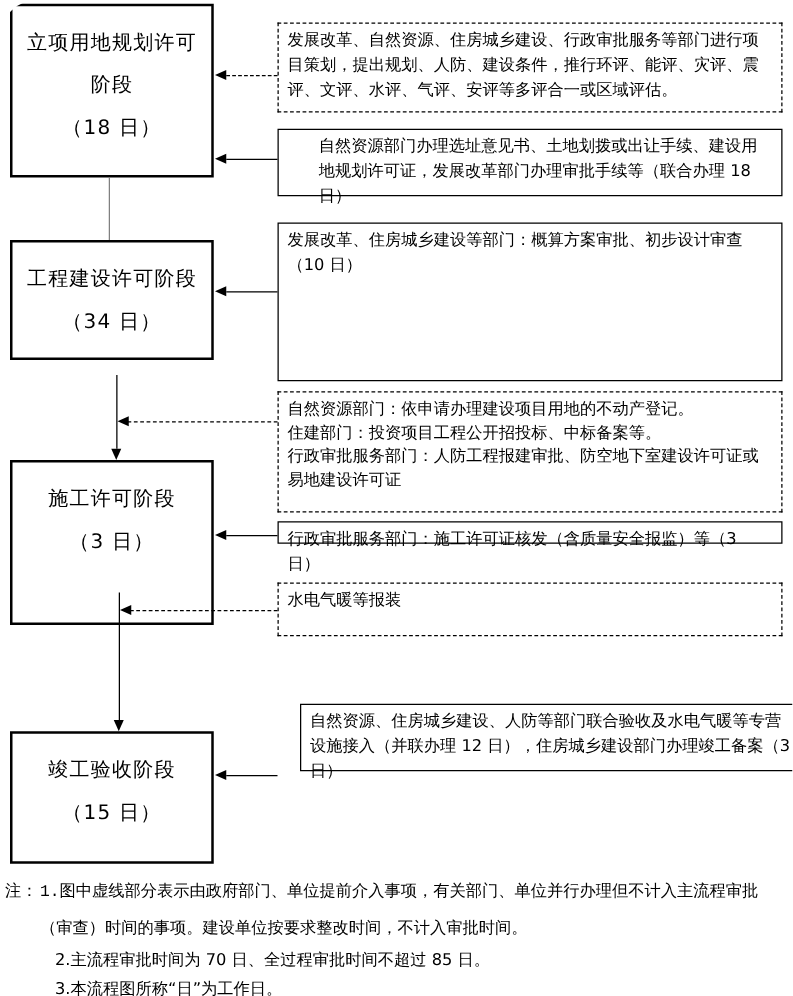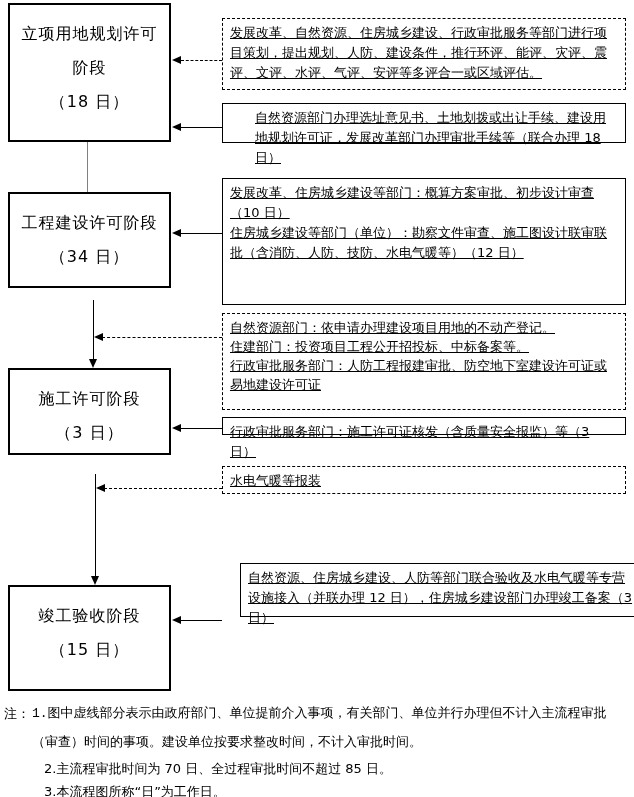--- a/index.html
+++ b/index.html
@@ -1,33 +1,33 @@
 <!DOCTYPE html>
 <html><head>
 <meta charset="utf-8">
 <style>
   html,body{margin:0;padding:0;background:#fff;}
   .canvas{
     position:relative;width:634px;height:797px;background:#ffffff;
     font-family:"DejaVu Sans","Liberation Sans",sans-serif;color:#000;
     overflow:hidden;
+    border-radius:30px;
   }
   
   .stage{
     position:absolute;left:8px;width:163px;border:2px solid #000;
     box-sizing:border-box;text-align:center;font-size:16px;padding-top:12px;
     background:#fff;
   }
   .stage-line{line-height:34px;letter-spacing:1px;}
   
   .sbox{
     position:absolute;left:222px;width:404px;border:1px solid #000;
     box-sizing:border-box;font-size:13px;line-height:20px;padding:4px 7px;
     background:#fff;
-    text-decoration:underline;
   }
   .sbox.dashed{border-style:dashed;}
   .sbox-item{margin:0;}
   
   .hline{position:absolute;height:0;border-top:1px solid #000;}
   .hline.dashed{border-top-style:dashed;}
   .vline{position:absolute;width:0;border-left:1px solid #000;}
   .vline.gray{border-left-color:#808080;}
   .ah-left{position:absolute;width:0;height:0;
     border-top:4px solid transparent;border-bottom:4px solid transparent;
@@ -51,54 +51,53 @@
     <div class="stage-line">立项用地规划许可</div>
     <div class="stage-line">阶段</div>
     <div class="stage-line">（18 日）</div>
   </div>
 
   <div class="stage" style="top:192px;height:96px;">
     <div class="stage-line">工程建设许可阶段</div>
     <div class="stage-line">（34 日）</div>
   </div>
 
-  <div class="stage" style="top:368px;height:87px;">
+  <div class="stage" style="top:368px;height:132px;">
     <div class="stage-line">施工许可阶段</div>
     <div class="stage-line">（3 日）</div>
   </div>
 
   <div class="stage" style="top:585px;height:106px;">
     <div class="stage-line">竣工验收阶段</div>
     <div class="stage-line">（15 日）</div>
   </div>
 
   <div class="sbox dashed" style="top:18px;height:72px;">
     <div class="sbox-item">发展改革、自然资源、住房城乡建设、行政审批服务等部门进行项目策划，提出规划、人防、建设条件，推行环评、能评、灾评、震评、文评、水评、气评、安评等多评合一或区域评估。</div>
   </div>
 
-  <div class="sbox" style="top:103px;height:40px;padding-left:32px;">
+  <div class="sbox" style="top:103px;height:54px;padding-left:32px;">
     <div class="sbox-item">自然资源部门办理选址意见书、土地划拨或出让手续、建设用地规划许可证，发展改革部门办理审批手续等（联合办理 18 日）</div>
   </div>
 
   <div class="sbox" style="top:178px;height:127px;">
     <div class="sbox-item">发展改革、住房城乡建设等部门：概算方案审批、初步设计审查（10 日）</div>
-    <div class="sbox-item">住房城乡建设等部门（单位）：勘察文件审查、施工图设计联审联批（含消防、人防、技防、水电气暖等）（12 日）</div>
   </div>
 
   <div class="sbox dashed" style="top:313px;height:97px;line-height:19px;">
     <div class="sbox-item">自然资源部门：依申请办理建设项目用地的不动产登记。</div>
     <div class="sbox-item">住建部门：投资项目工程公开招投标、中标备案等。</div>
     <div class="sbox-item">行政审批服务部门：人防工程报建审批、防空地下室建设许可证或易地建设许可证</div>
   </div>
 
   <div class="sbox" style="top:417px;height:18px;">
     <div class="sbox-item">行政审批服务部门：施工许可证核发（含质量安全报监）等（3 日）</div>
   </div>
 
-  <div class="sbox dashed" style="top:466px;height:28px;">
+  <div class="sbox dashed" style="top:466px;height:43px;">
     <div class="sbox-item">水电气暖等报装</div>
   </div>
 
 
   <div class="sbox" style="top:563px;height:54px;margin-left:18px;">
     <div class="sbox-item">自然资源、住房城乡建设、人防等部门联合验收及水电气暖等专营设施接入（并联办理 12 日），住房城乡建设部门办理竣工备案（3 日）</div>
   </div>
 
   <div class="hline dashed" style="top:60px;left:181px;width:41px;"></div>
   <div class="ah-left" style="top:56px;left:172px;"></div>

